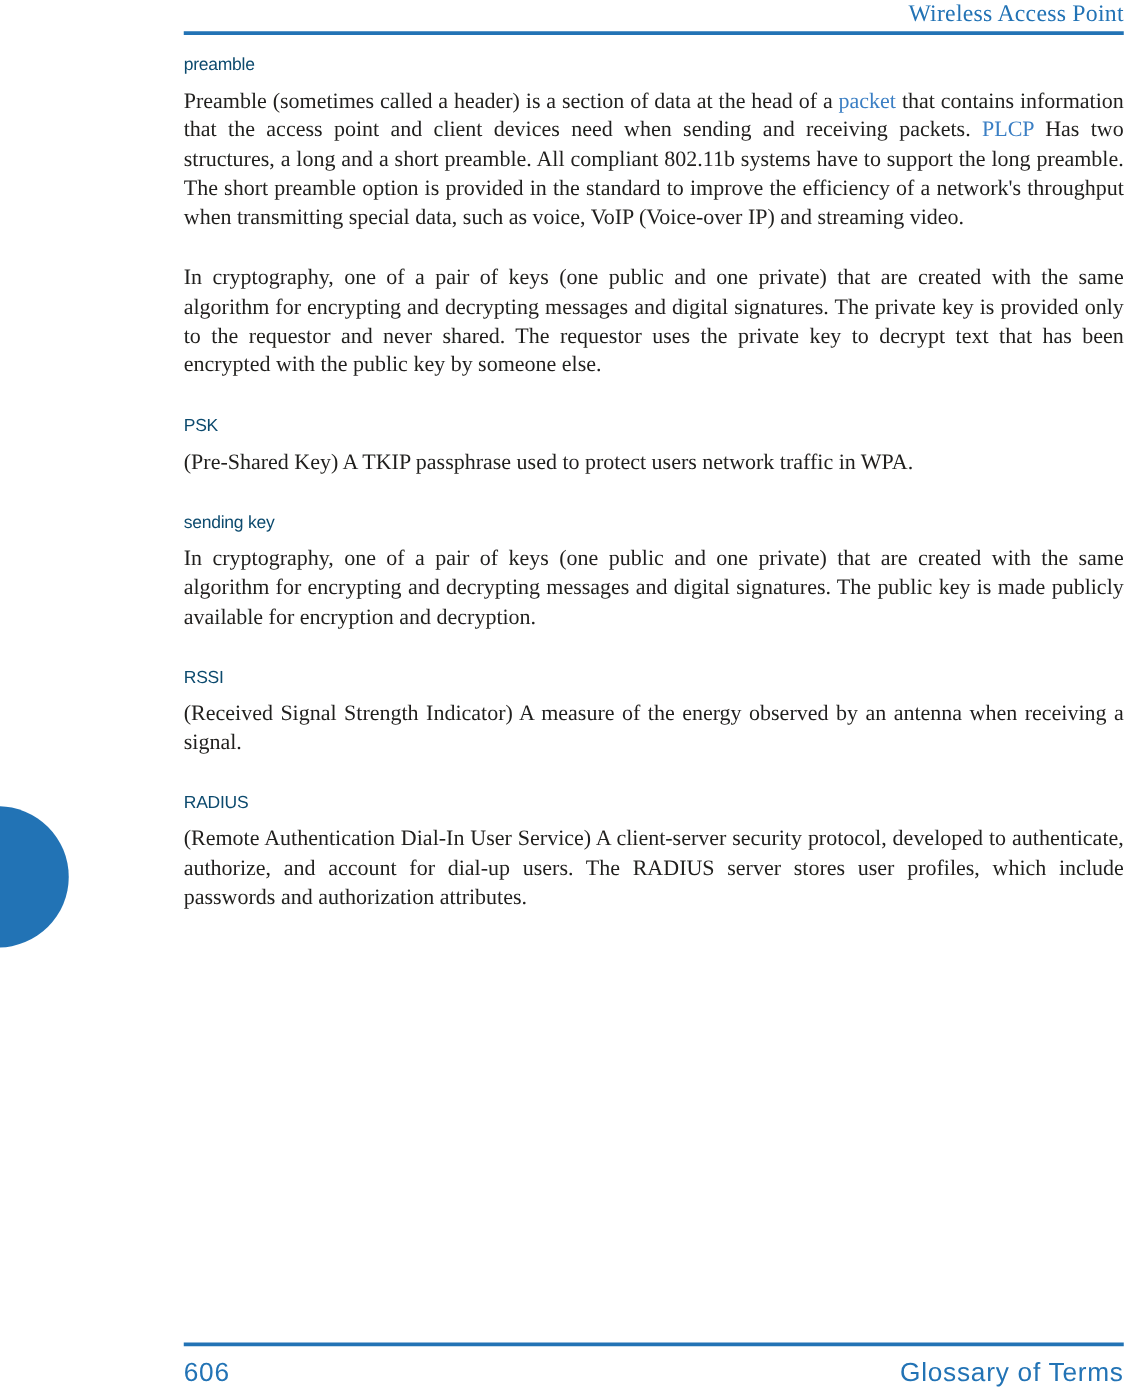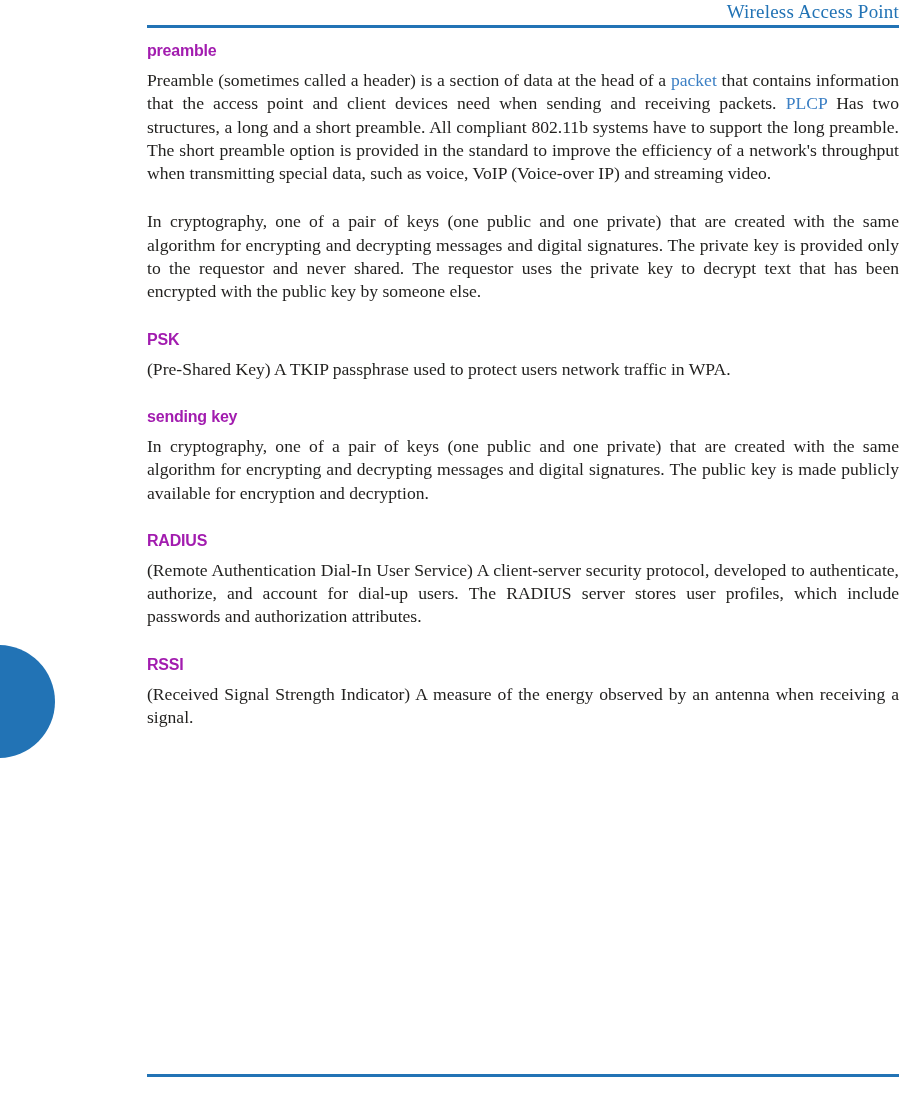--- a/index.html
+++ b/index.html
@@ -60,24 +60,24 @@
 
   
   .column {
     position: absolute;
     left: 147px;
     top: 40px;
     width: 752px;
   }
 
   .term {
-    color: #a21caf;
+    color: #0c4a6e;
     font-family: "Liberation Sans", "DejaVu Sans", sans-serif;
-    font-weight: bold;
-    font-size: 16px;
+    font-weight: normal;
+    font-size: 14px;
     line-height: 22px;
     letter-spacing: -0.2px;
     margin: 0 0 7px 0;
   }
 
   .entry { margin: 0 0 25px 0; }
   .entry:last-child { margin-bottom: 0; }
 
   .def {
     margin: 0;
@@ -139,25 +139,29 @@
         <div class="term">PSK</div>
         <p class="def single"><span>(Pre-Shared Key) A TKIP passphrase used to protect users network traffic in WPA.</span></p>
       </div>
       <div class="entry">
         <div class="term">sending key</div>
         <p class="def"><span>In cryptography, one of a pair of keys (one public and one private) that are created with the same algorithm for encrypting and decrypting messages and digital signatures. The public key is made publicly available for encryption and decryption.</span></p>
       </div>
       <div class="entry">
       </div>
       <div class="entry">
+        <div class="term">RSSI</div>
+        <p class="def"><span>(Received Signal Strength Indicator) A measure of the energy observed by an antenna when receiving a signal.</span></p>
+      </div>
+      <div class="entry">
         <div class="term">RADIUS</div>
         <p class="def"><span>(Remote Authentication Dial-In User Service) A client-server security protocol, developed to authenticate, authorize, and account for dial-up users. The RADIUS server stores user profiles, which include passwords and authorization attributes.</span></p>
-      </div>
-      <div class="entry">
-        <div class="term">RSSI</div>
-        <p class="def"><span>(Received Signal Strength Indicator) A measure of the energy observed by an antenna when receiving a signal.</span></p>
       </div>
     </div>
 
   <div class="rule rule-bottom"></div>
 
+  <div class="folio">
+    <span class="folio-number">606</span>
+    <span class="folio-section">Glossary of Terms</span>
+  </div>
 
 </div>
 
 </body></html>

